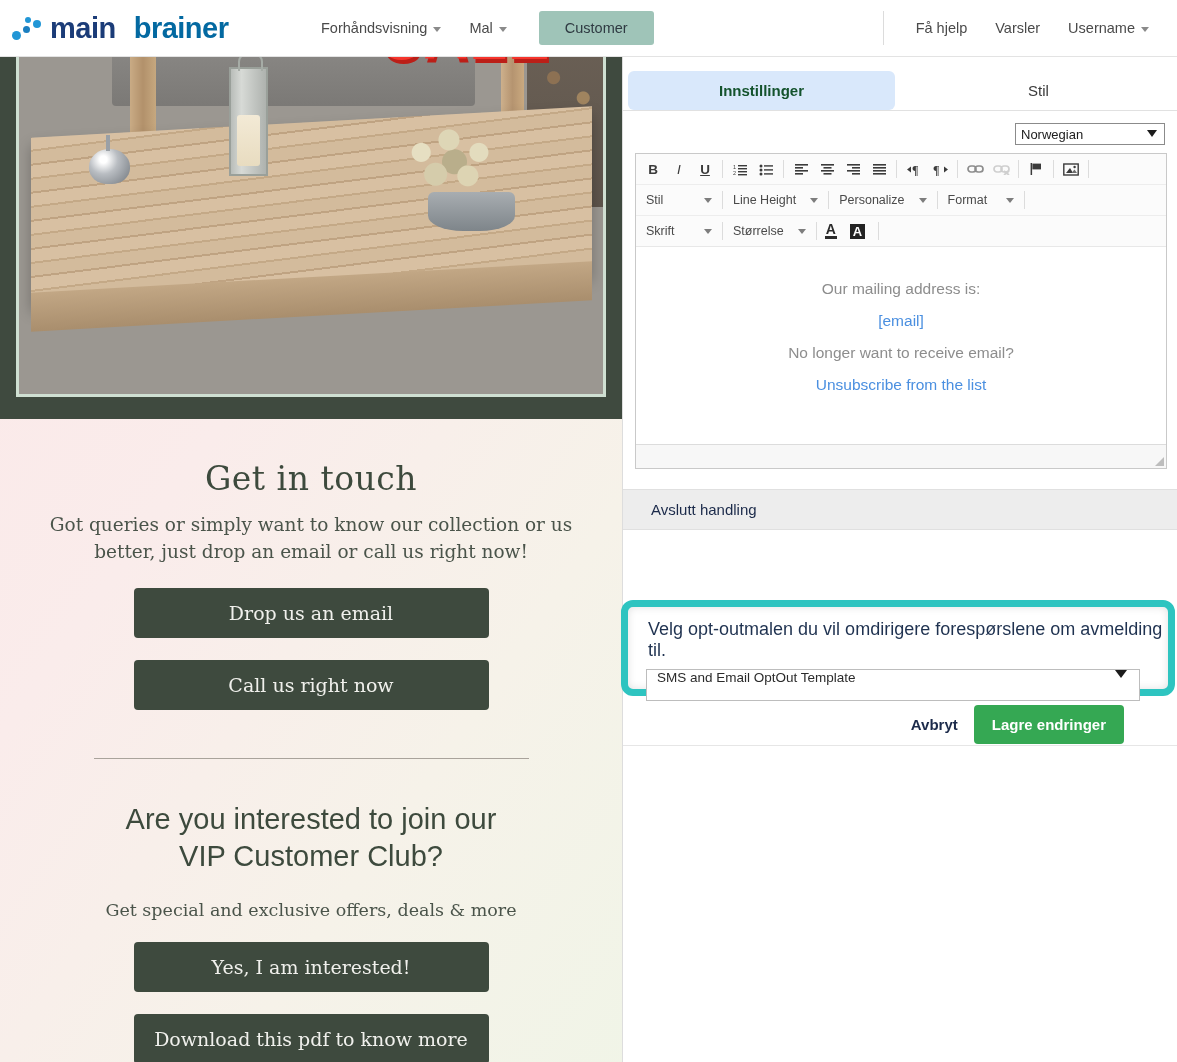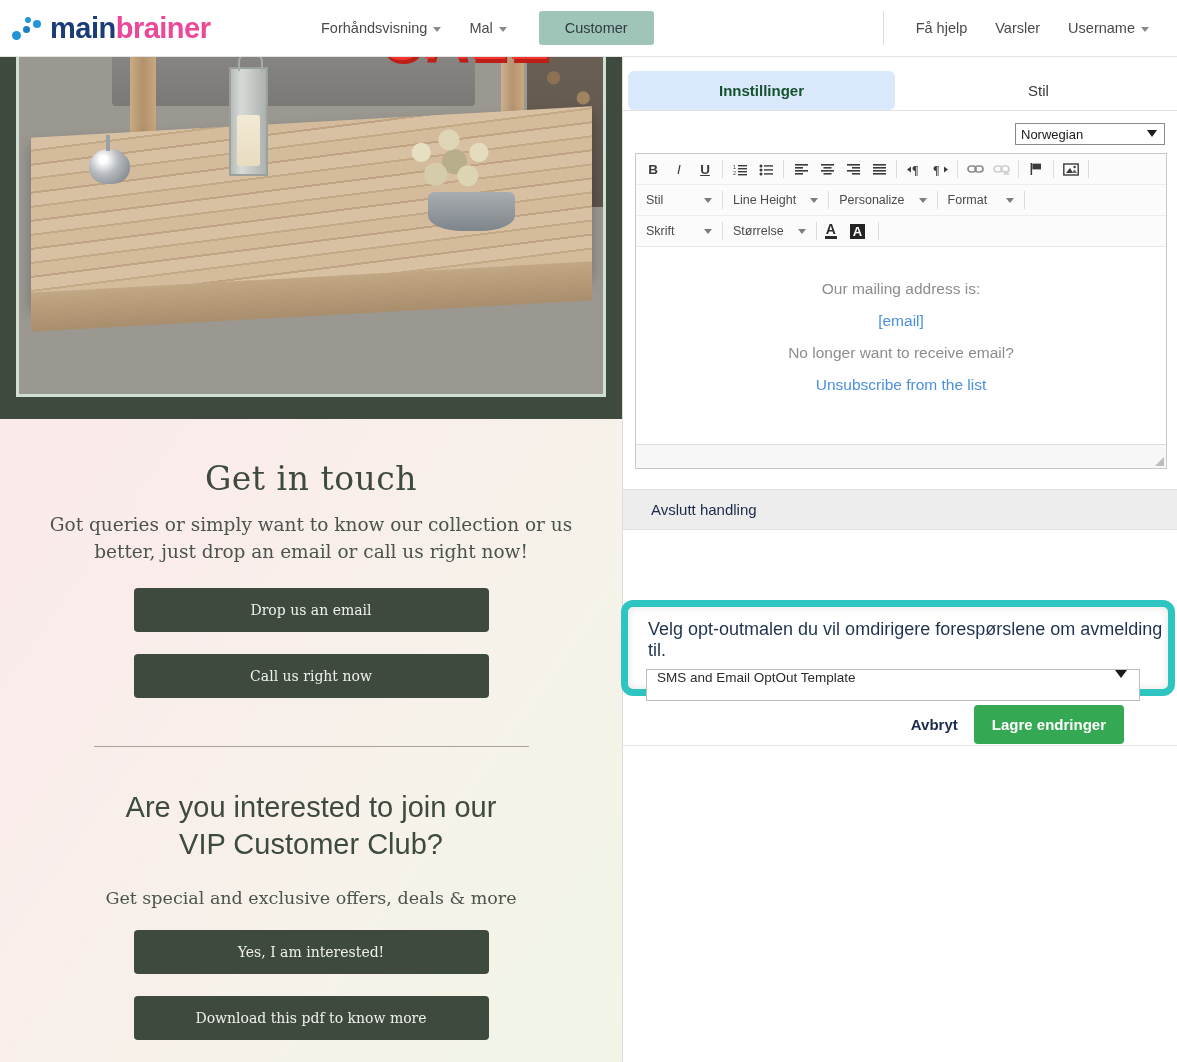--- a/index.html
+++ b/index.html
@@ -22,21 +22,21 @@
   }
   #logo { display:flex; align-items:center; margin-left:12px; width:250px; }
   .logo-dots { position:relative; width:34px; height:26px; margin-right:4px; }
   .logo-dots i { position:absolute; border-radius:50%; background:#2196d6; display:block; }
   .logo-dots i.d1 { width:9px; height:9px; left:0px;  top:16px; }
   .logo-dots i.d2 { width:7px; height:7px; left:11px; top:11px; background:#1b7fc0;}
   .logo-dots i.d3 { width:6px; height:6px; left:13px; top:2px; }
   .logo-dots i.d4 { width:8px; height:8px; left:21px; top:5px; }
   .logo-word { font-size:29px; font-weight:bold; letter-spacing:-0.5px; }
   .logo-word .a { color:#1b3c78; }
-  .logo-word .b { color:#ec4899; }
+  .logo-word .b { color:#0369a1;margin-left:18px; }
 
   #navcenter { display:flex; align-items:center; gap:0px; margin-left:45px; }
   .navitem {
     font-size:14.5px; color:#4a4a4a; padding:8px 14px; cursor:pointer;
     white-space:nowrap; display:flex; align-items:center; gap:6px;
   }
   .caret {
     width:0;height:0;border-left:4px solid transparent;border-right:4px solid transparent;
     border-top:5px solid #8a8a8a; display:inline-block; margin-top:2px;
   }
@@ -168,21 +168,21 @@
     padding-top:40px; letter-spacing:.5px;
   }
   .e-p {
     font-family:"DejaVu Serif", serif;
     font-size:18.5px; color:#4a544a; line-height:1.45;
     padding:14px 40px 0 40px;
   }
   .e-btn {
     display:block; width:355px; margin:22px auto 0 auto;
     background:#3e4a3e; color:#f0f0ec; text-align:center;
-    font-size:14px; padding:14px 0; border-radius:4px; cursor:pointer;
+    font-size:19px; padding:14px 0; border-radius:4px; cursor:pointer;
     font-family:"DejaVu Serif", serif; border:none;
   }
   .e-hr { width:435px; height:1px; background:#a9a39b; margin:48px auto 0 auto; }
   .e-h2 {
     font-family:Liberation Sans, sans-serif;
     font-size:29px; color:#3d4a3d; line-height:1.3; padding-top:42px;
   }
   .e-small {
     font-family:"DejaVu Serif", serif;
     font-size:17.5px; color:#4a544a; padding-top:24px;

